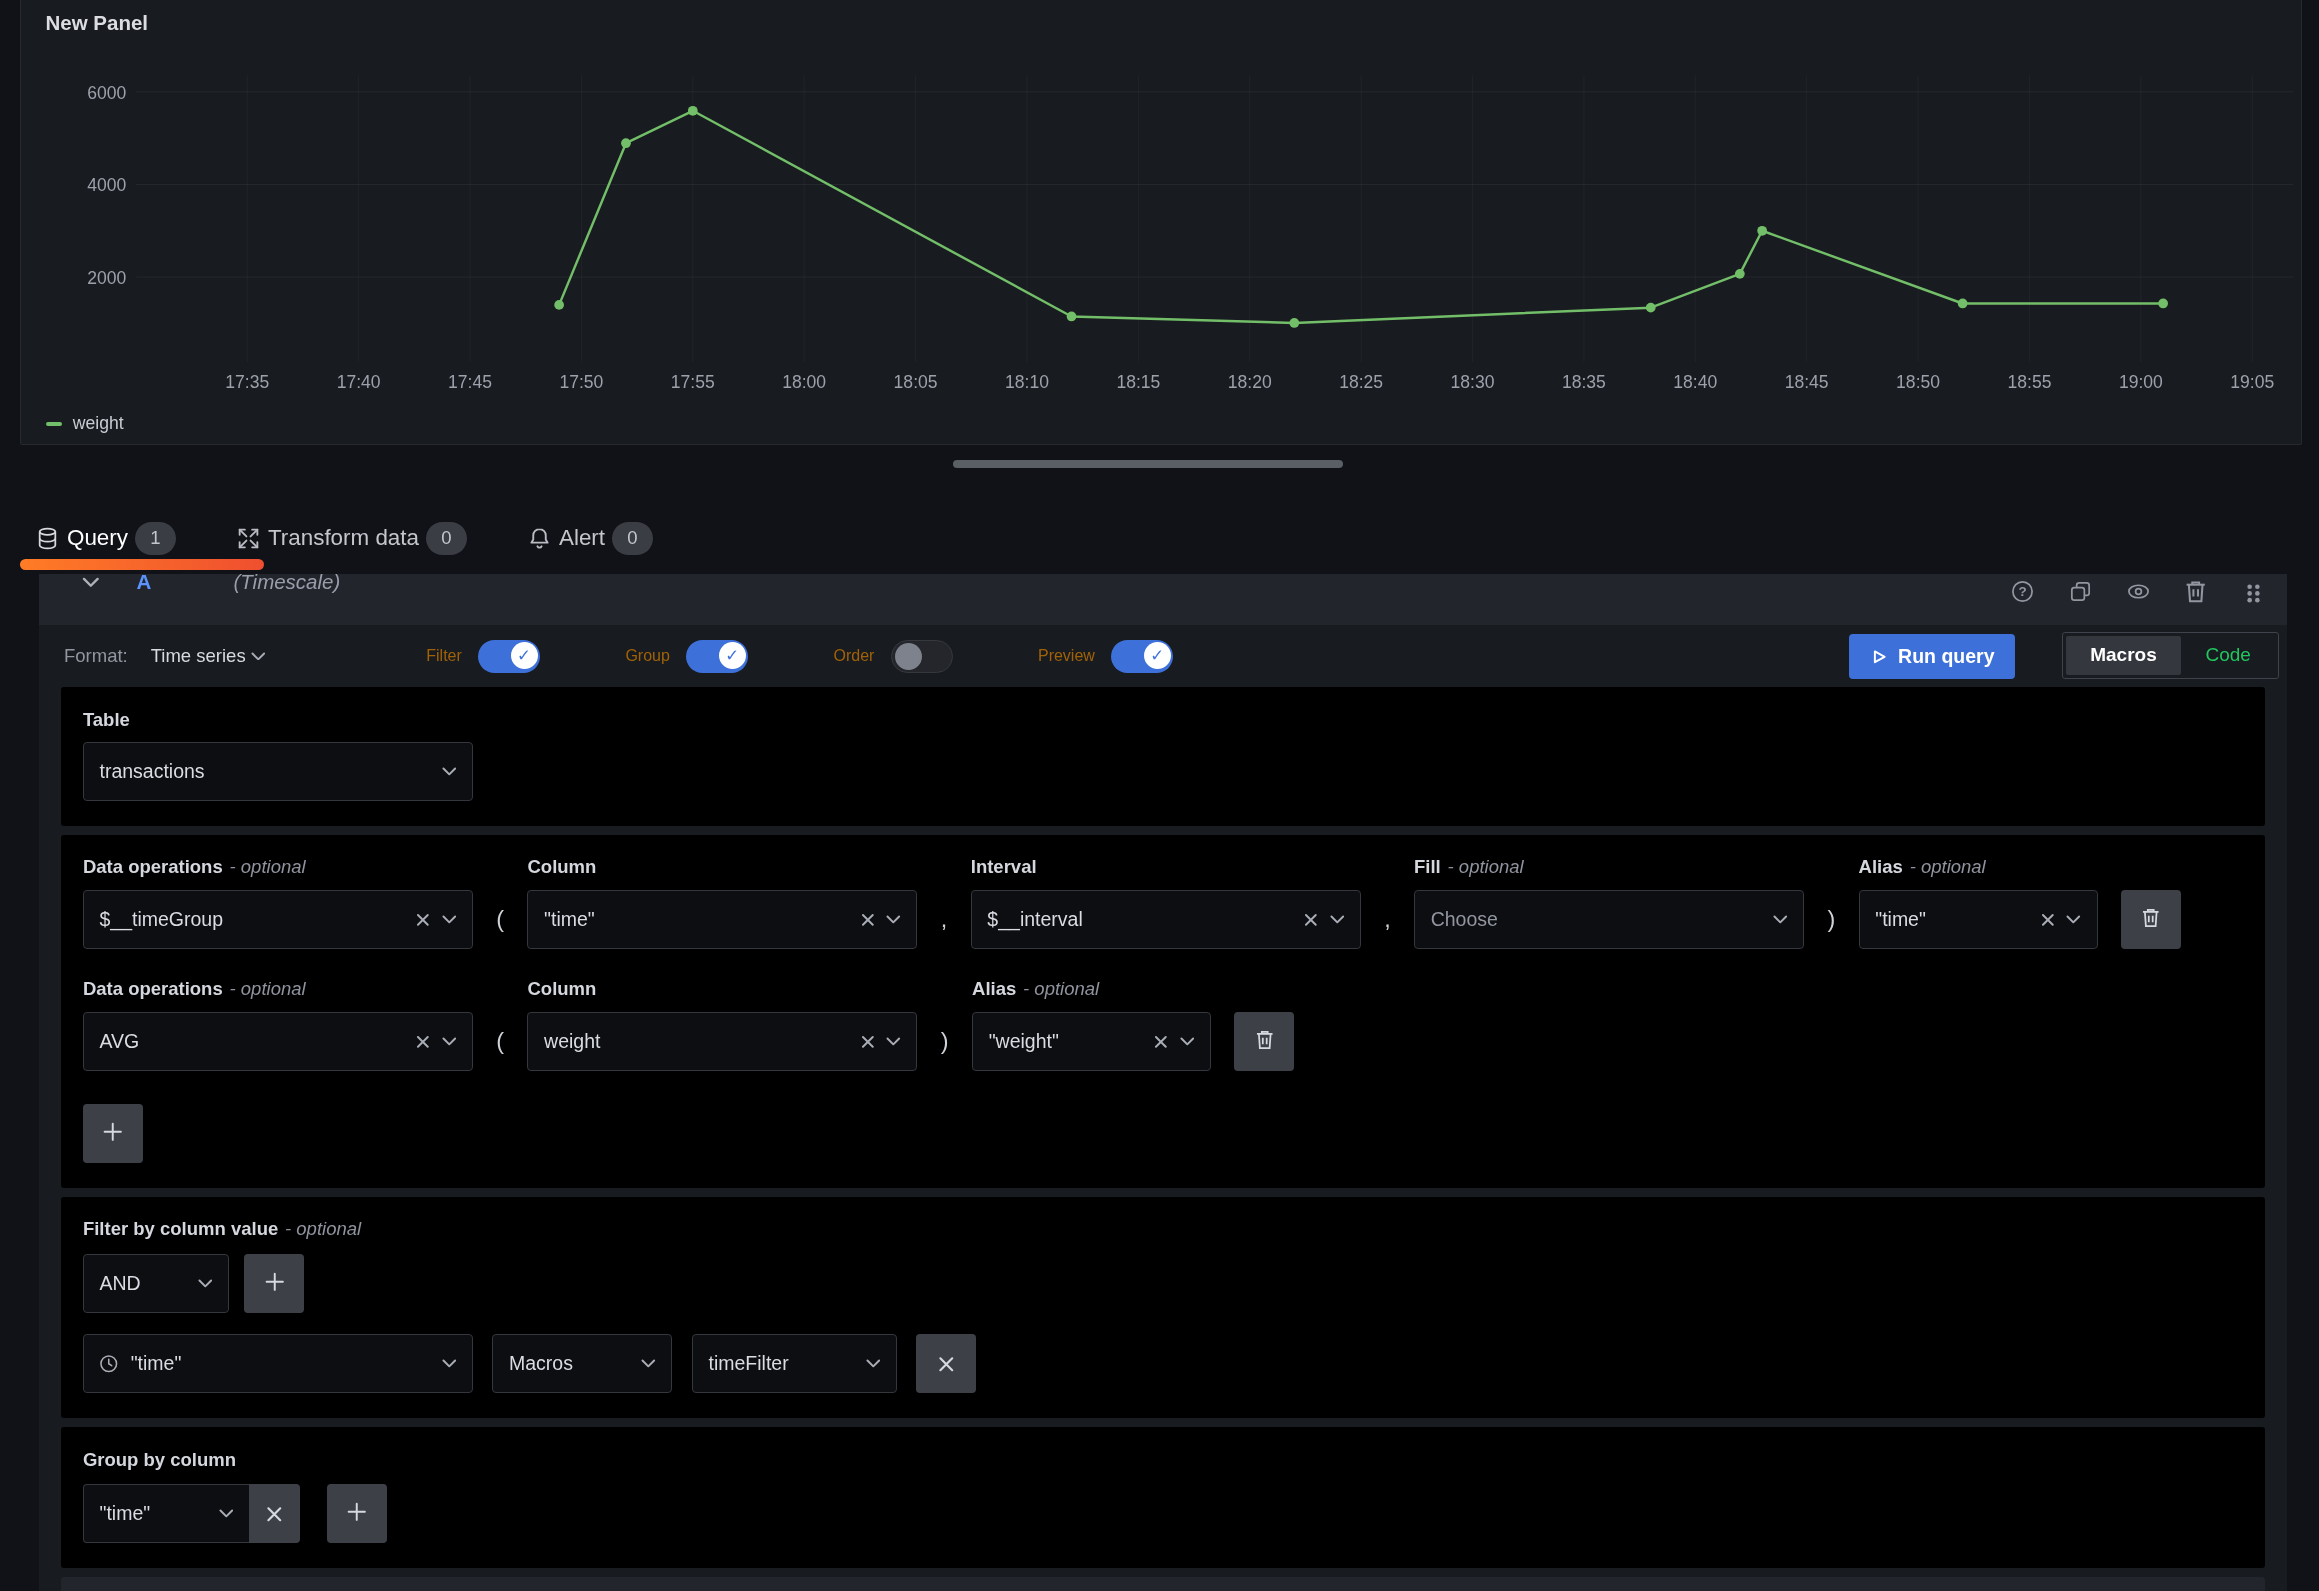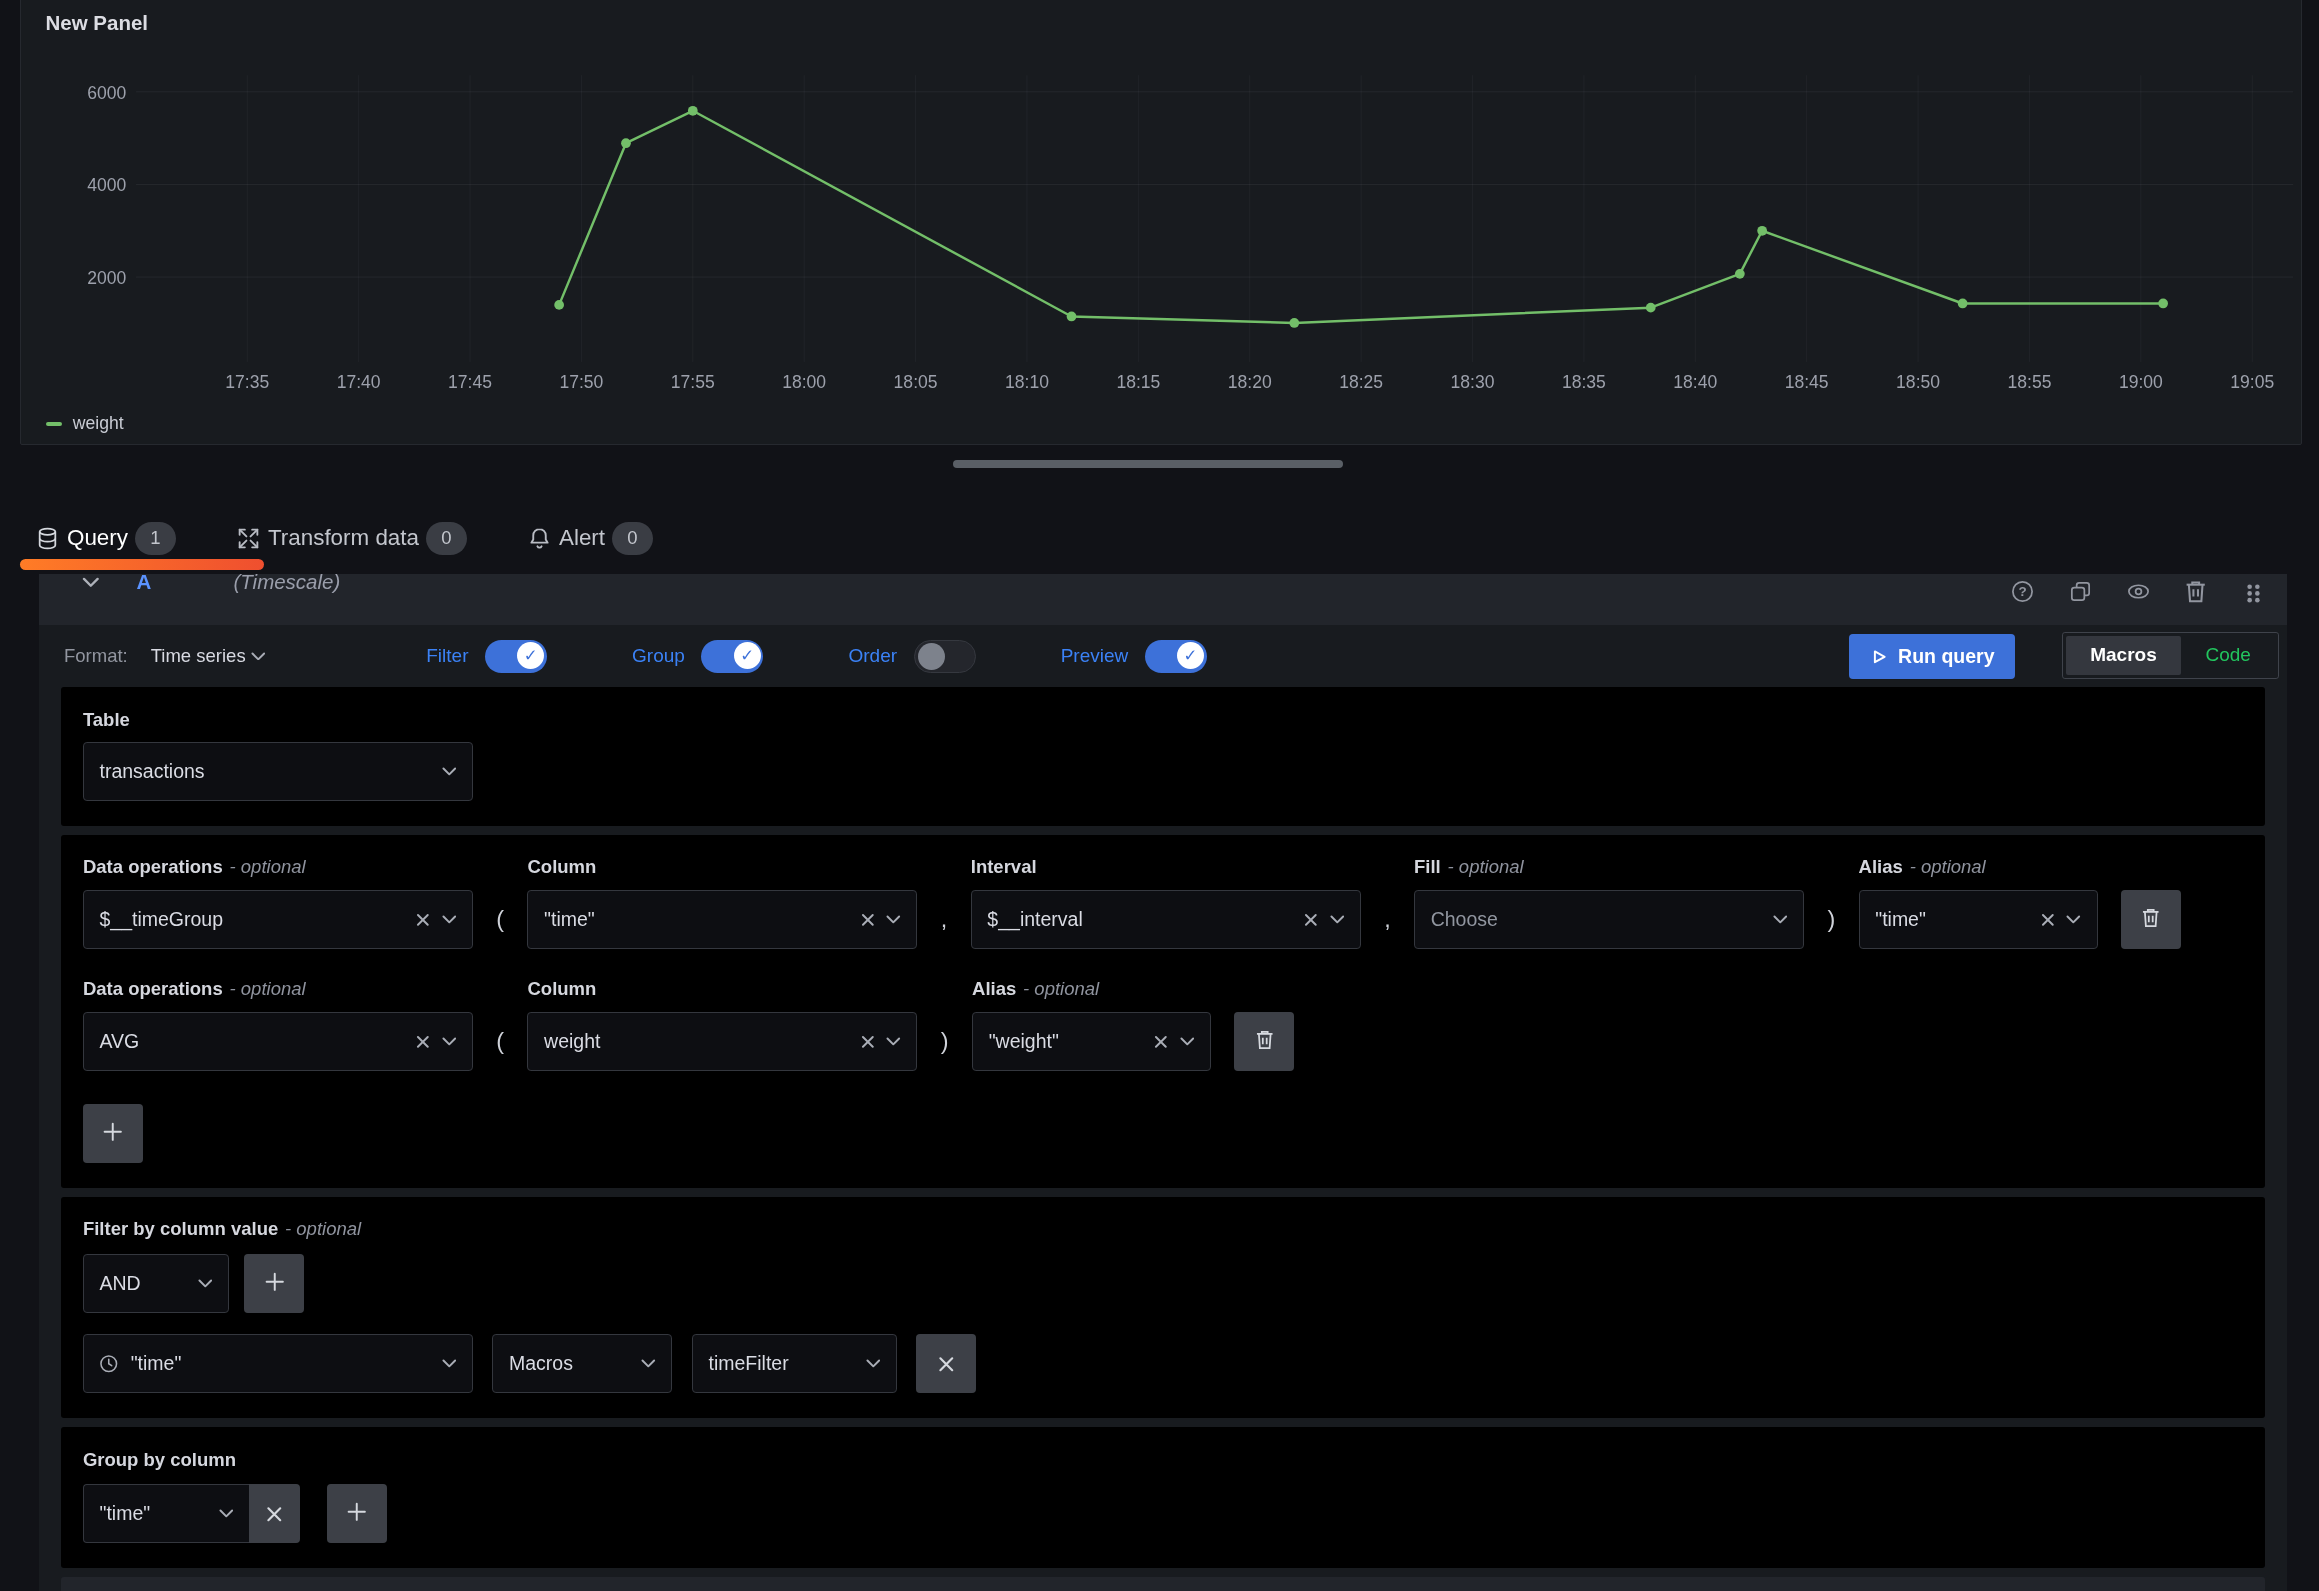--- a/index.html
+++ b/index.html
@@ -37,21 +37,21 @@
   .qh-ds { color:#9a9eab; font-size:20.5px; font-style:italic; }
   .qh-icons { position:absolute; right:21.5px; top:4.9px; display:flex; gap:33px; align-items:center; }
   .qh-icons .qi { display:flex; cursor:pointer; }
   
   .editor { position:absolute; left:39px; top:625px; width:2248px; height:966px; background:#181b1f; overflow:hidden; }
   .format-row { height:62px; display:flex; align-items:center; padding-left:25px; position:relative; }
   .fmt-label { font-size:18.5px; color:#9296a0; }
   .fmt-value { margin-left:23px; font-size:18.5px; color:#d8dae2; display:flex; gap:5px; align-items:center; cursor:pointer; }
   .tg-group { display:flex; align-items:center; gap:16.6px; margin-left:85px; }
   .tg-group.first { margin-left:161px; }
-  .tg-label { font-size:19px; color:#3b82f6; }
+  .tg-label { font-size:16px; color:#a16207; }
   .toggle { width:62px; height:33px; border-radius:16.6px; position:relative; cursor:pointer; }
   .toggle.on { background:#3d71d9; }
   .toggle.off { background:#24262c; border:1px solid #35383f; }
   .knob { width:27px; height:27px; border-radius:50%; position:absolute; top:2.9px; }
   .toggle.on  .knob { right:2.9px; background:#fff; }
   .toggle.off .knob { left:2.9px; background:#7d828c; top:2px; }
   .toggle.on .knob::after { content:"✓"; position:absolute; inset:0; display:flex; align-items:center;
     justify-content:center; color:#3d71d9; font-size:16.6px; font-weight:700; }
   .run-btn { position:absolute; right:272px; top:8.8px; height:45px; padding:0 20.5px; background:#3d71d9;
     border-radius:3.9px; display:flex; align-items:center; gap:10.7px; color:#fff; font-size:19.5px; font-weight:700; cursor:pointer;text-align:center; }

